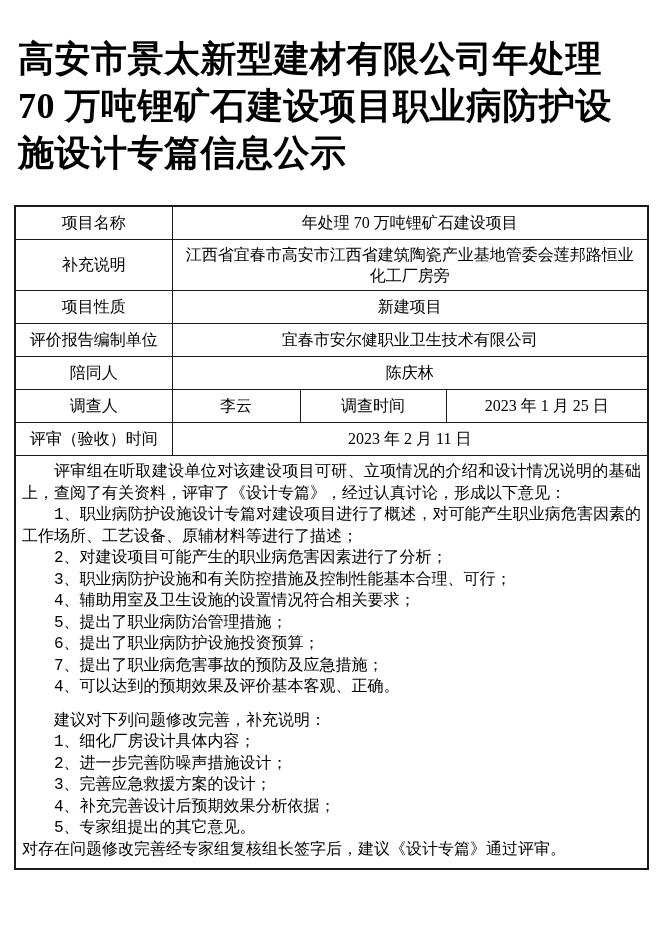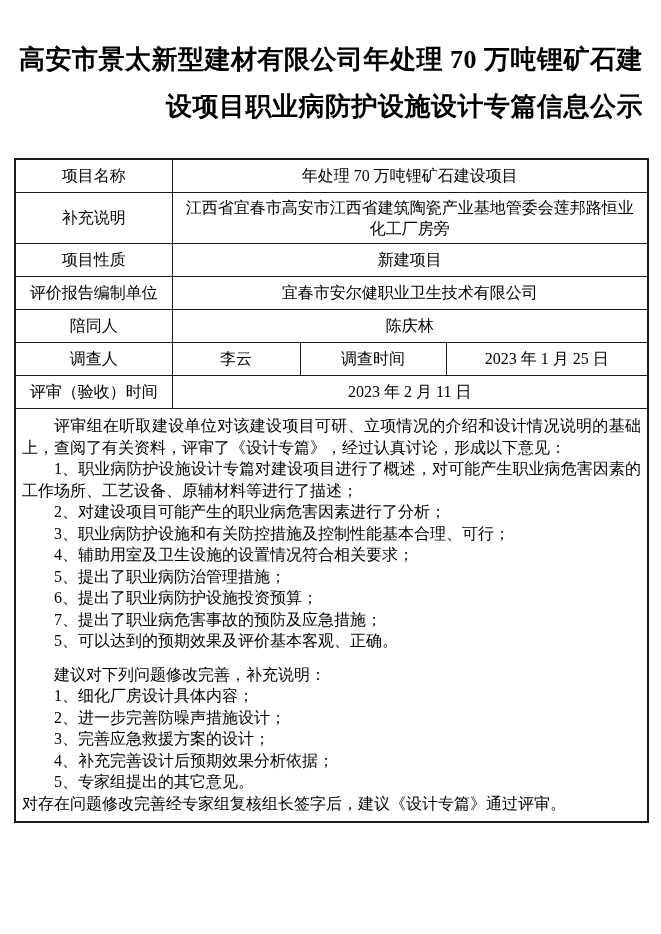--- a/index.html
+++ b/index.html
@@ -13,24 +13,24 @@
     position: relative;
     width: 661px;
     height: 934px;
     background: #ffffff;
     box-sizing: border-box;
     padding: 26px 14px 0 14px;
     overflow: hidden;
   }
   .doc-title {
     margin: 10px 4px 0 4px;
-    font-size: 26px;
+    font-size: 36px;
     font-weight: bold;
     line-height: 47px;
-    text-align: right;
+    text-align: left;
     letter-spacing: 0.5px;
   }
   table.info-table {
     width: 633px;
     margin-top: 28px;
     border-collapse: collapse;
     border: 2px solid #1a1a1a;
     table-layout: fixed;
   }
   table.info-table td {
@@ -42,20 +42,21 @@
     vertical-align: middle;
     box-sizing: border-box;
     overflow: hidden;
   }
   table.info-table tr.regular td { height: 33px; margin-top: 35px; }
   td.review-cell {
     text-align: left;
     vertical-align: top;
     padding: 3px 8px 4px 8px;
     height: 414px;
+    font-family: Liberation Mono, monospace;
   }
   .review-cell p {
     margin: 0;
     font-size: 16px;
     line-height: 21.5px;
     text-align: justify;
   }
   .review-cell p.ind { text-indent: 2em; }
   .review-cell p.gap { margin-top: 12px; }
 </style>
@@ -117,21 +118,21 @@
     <tr>
       <td colspan="4" class="review-cell">
         <p class="ind">评审组在听取建设单位对该建设项目可研、立项情况的介绍和设计情况说明的基础上，查阅了有关资料，评审了《设计专篇》，经过认真讨论，形成以下意见：</p>
         <p class="ind">1、职业病防护设施设计专篇对建设项目进行了概述，对可能产生职业病危害因素的工作场所、工艺设备、原辅材料等进行了描述；</p>
         <p class="ind">2、对建设项目可能产生的职业病危害因素进行了分析；</p>
         <p class="ind">3、职业病防护设施和有关防控措施及控制性能基本合理、可行；</p>
         <p class="ind">4、辅助用室及卫生设施的设置情况符合相关要求；</p>
         <p class="ind">5、提出了职业病防治管理措施；</p>
         <p class="ind">6、提出了职业病防护设施投资预算；</p>
         <p class="ind">7、提出了职业病危害事故的预防及应急措施；</p>
-        <p class="ind">5、可以达到的预期效果及评价基本客观、正确。</p>
+        <p class="ind">4、可以达到的预期效果及评价基本客观、正确。</p>
         <p class="ind gap">建议对下列问题修改完善，补充说明：</p>
         <p class="ind">1、细化厂房设计具体内容；</p>
         <p class="ind">2、进一步完善防噪声措施设计；</p>
         <p class="ind">3、完善应急救援方案的设计；</p>
         <p class="ind">4、补充完善设计后预期效果分析依据；</p>
         <p class="ind">5、专家组提出的其它意见。</p>
         <p>对存在问题修改完善经专家组复核组长签字后，建议《设计专篇》通过评审。</p>
       </td>
     </tr>
   </tbody>

